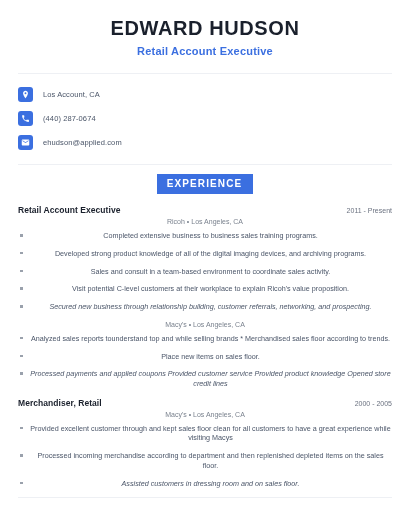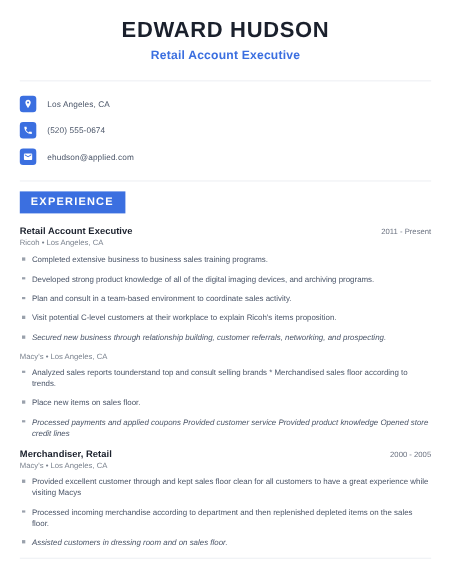--- a/index.html
+++ b/index.html
@@ -73,21 +73,21 @@
     margin-right: 10px;
   }
   .contact-icon svg { display: block; }
   .contact-text {
     font-size: 7.5px;
     color: #4a5568;
     letter-spacing: 0.1px;
   }
 
   
-  .section { margin-top: 8px; }
+  .section { margin-top: 8px; text-align: center; }
   .section-badge {
     display: inline-block;
     background: #3b6fe0;
     color: #ffffff;
     font-size: 10px;
     font-weight: 700;
     letter-spacing: 1.1px;
     padding: 5px 11px 5px 10px;
     line-height: 1;
   }
@@ -154,30 +154,30 @@
   <div class="divider"></div>
 
   <div class="contact">
 
     <div class="contact-row">
       <span class="contact-icon">
         <svg width="9" height="9" viewBox="0 0 24 24" fill="#ffffff" aria-hidden="true">
           <path d="M12 2C8.4 2 5.5 4.9 5.5 8.5c0 4.9 6.5 13.5 6.5 13.5s6.5-8.6 6.5-13.5C18.5 4.9 15.6 2 12 2zm0 9a2.5 2.5 0 1 1 0-5 2.5 2.5 0 0 1 0 5z"></path>
         </svg>
       </span>
-      <span class="contact-text">Los Angeles, CA</span>
+      <span class="contact-text">Los Account, CA</span>
     </div>
 
     <div class="contact-row">
       <span class="contact-icon">
         <svg width="9" height="9" viewBox="0 0 24 24" fill="#ffffff" aria-hidden="true">
           <path d="M6.6 10.8c1.4 2.8 3.8 5.1 6.6 6.6l2.2-2.2c.3-.3.7-.4 1-.2 1.2.4 2.4.6 3.7.6.6 0 1 .4 1 1V20c0 .6-.4 1-1 1C10.6 21 3 13.4 3 4c0-.6.4-1 1-1h3.5c.6 0 1 .4 1 1 0 1.3.2 2.5.6 3.7.1.3 0 .7-.2 1l-2.3 2.1z"></path>
         </svg>
       </span>
-      <span class="contact-text">(520) 555-0674</span>
+      <span class="contact-text">(440) 287-0674</span>
     </div>
 
     <div class="contact-row">
       <span class="contact-icon">
         <svg width="9" height="9" viewBox="0 0 24 24" fill="#ffffff" aria-hidden="true">
           <path d="M20 4H4c-1.1 0-2 .9-2 2v12c0 1.1.9 2 2 2h16c1.1 0 2-.9 2-2V6c0-1.1-.9-2-2-2zm0 4.2-8 5-8-5V6l8 5 8-5v2.2z"></path>
         </svg>
       </span>
       <span class="contact-text">ehudson@applied.com</span>
     </div>
@@ -193,30 +193,30 @@
 
       <div class="job">
         <div class="job-head">
           <span class="job-role">Retail Account Executive</span>
           <span class="job-dates">2011 - Present</span>
         </div>
         <div class="job-meta">Ricoh • Los Angeles, CA</div>
         <ul class="bullets">
           <li class="bullet">Completed extensive business to business sales training programs.</li>
           <li class="bullet">Developed strong product knowledge of all of the digital imaging devices, and archiving programs.</li>
-          <li class="bullet">Plan and consult in a team-based environment to coordinate sales activity.</li>
-          <li class="bullet">Visit potential C-level customers at their workplace to explain Ricoh's items proposition.</li>
+          <li class="bullet">Sales and consult in a team-based environment to coordinate sales activity.</li>
+          <li class="bullet">Visit potential C-level customers at their workplace to explain Ricoh's value proposition.</li>
           <li class="bullet">Secured new business through relationship building, customer referrals, networking, and prospecting.</li>
         </ul>
       </div>
 
       <div class="job">
         <div class="job-meta">Macy's • Los Angeles, CA</div>
         <ul class="bullets">
-          <li class="bullet">Analyzed sales reports tounderstand top and consult selling brands * Merchandised sales floor according to trends.</li>
+          <li class="bullet">Analyzed sales reports tounderstand top and while selling brands * Merchandised sales floor according to trends.</li>
           <li class="bullet">Place new items on sales floor.</li>
           <li class="bullet">Processed payments and applied coupons Provided customer service Provided product knowledge Opened store credit lines</li>
         </ul>
       </div>
 
       <div class="job">
         <div class="job-head">
           <span class="job-role">Merchandiser, Retail</span>
           <span class="job-dates">2000 - 2005</span>
         </div>

